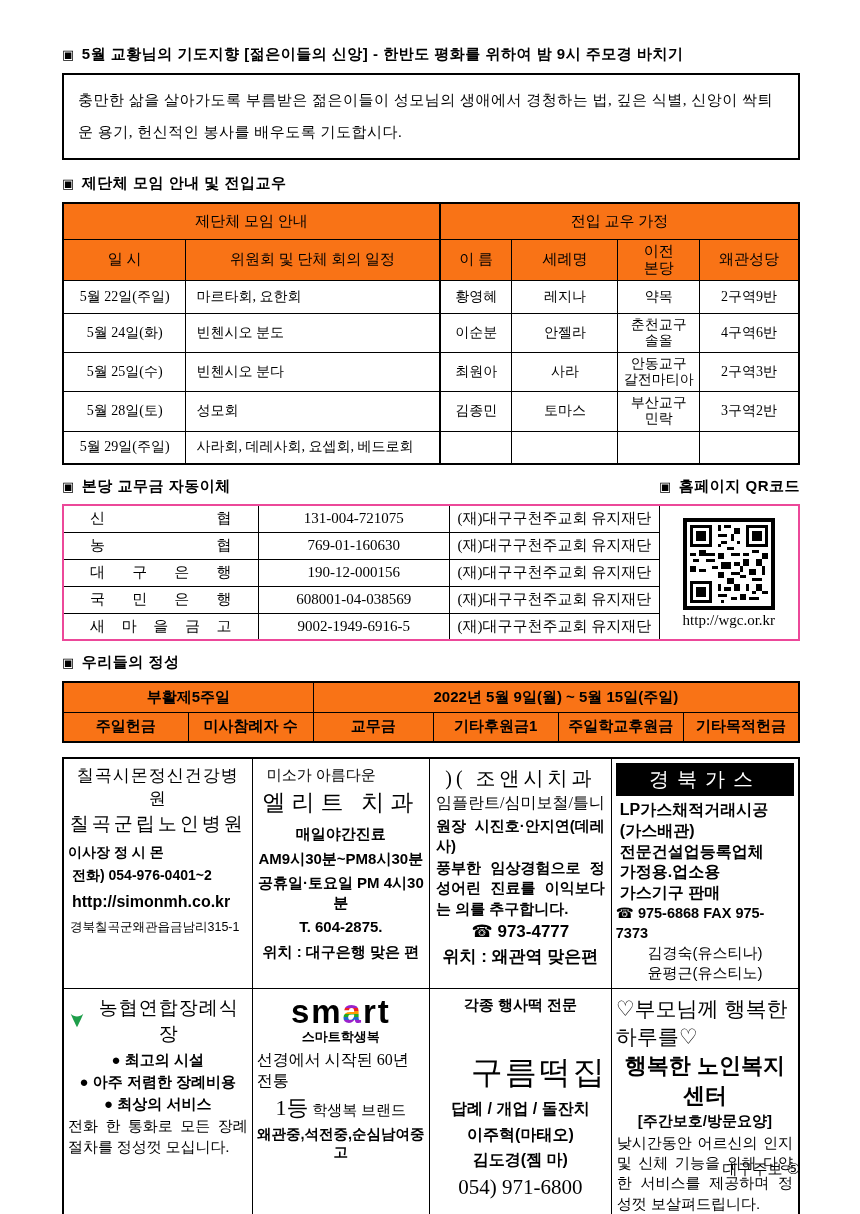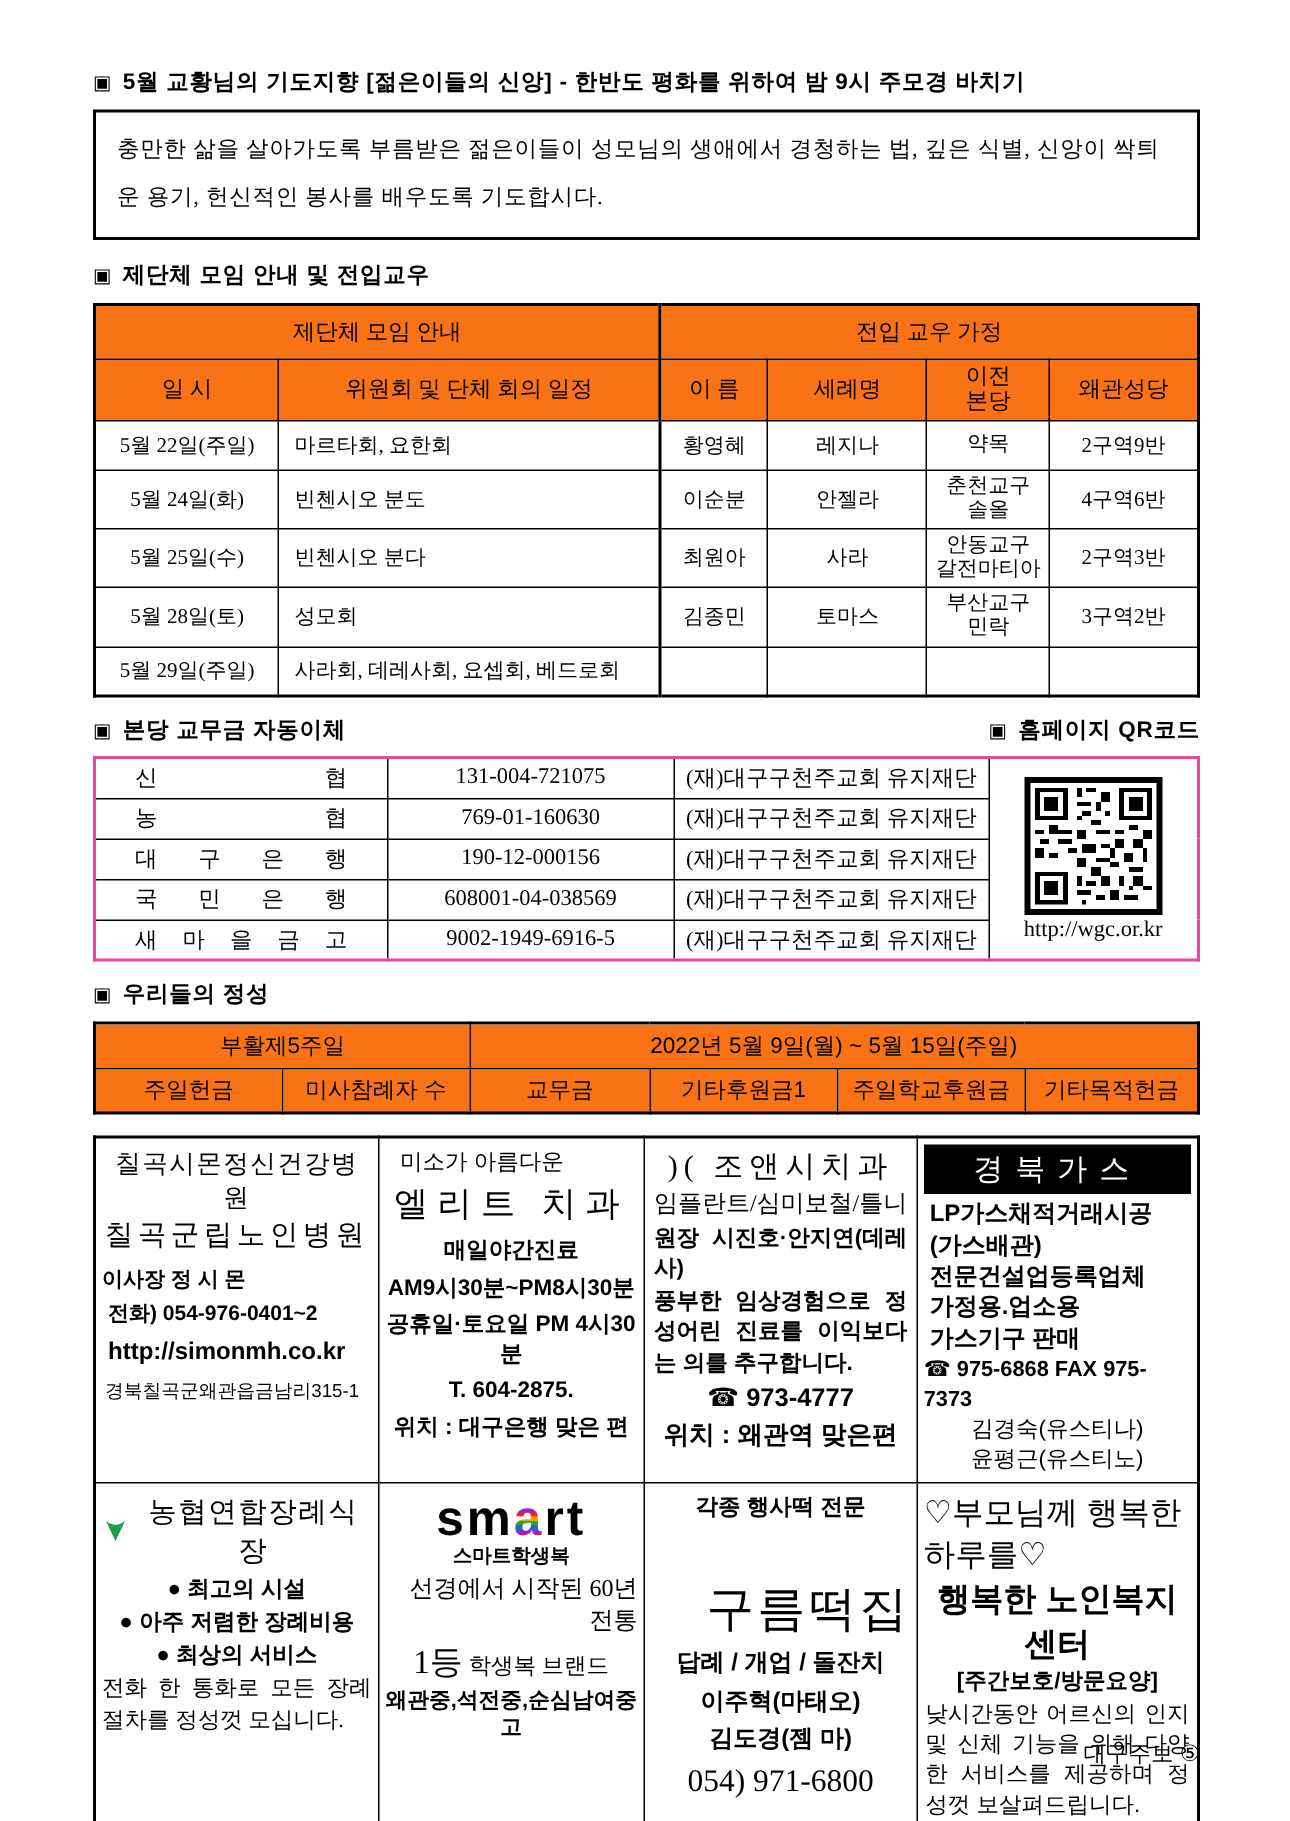--- a/index.html
+++ b/index.html
@@ -41,21 +41,21 @@
   .two-titles { display:flex; justify-content:space-between; align-items:center; margin-bottom:8px; }
 
   .bank-table { margin-bottom:12px; }
   .bank-table td { height:27px; font-size:15px; }
   .bank-name { text-align:justify; text-align-last:justify; padding:0 26px; }
   .qr-cell { vertical-align:middle; }
   .qr-frame { width:92px; height:92px; border:4px solid #000; margin:2px auto 2px; padding:3px; background:#fff; }
   .qr-url { font-size:15px; margin-top:2px; }
 
   .offer-table { margin-bottom:14px; }
-  .offer-table th { font-family:"Liberation Sans","DejaVu Sans",sans-serif; font-weight:normal; height:30px; font-size:15px; }
+  .offer-table th { font-family:"Liberation Sans","DejaVu Sans",sans-serif; font-weight:bold; height:30px; font-size:15px; }
   .offer-table td { height:30px; font-size:15px; }
 
   
   .ads { border:2px solid #000; border-collapse:collapse; margin-bottom:0; }
   .ads td { vertical-align:top; padding:6px 4px; height:172px; }
   .ads tr:last-child td { height:181px; }
   .ad-line { line-height:1.35; }
   .sans { font-family:"Liberation Sans","DejaVu Sans",sans-serif; }
   .b { font-weight:bold; }
 
@@ -88,21 +88,21 @@
   .fun-title { display:flex; align-items:center; gap:4px; font-size:19px; letter-spacing:1px; margin-bottom:3px; }
   .fun-bullet { font-size:15px; margin-bottom:2px; }
   .fun-desc { font-size:15px; text-align:justify; margin-bottom:2px; }
   .nh-icon svg { display:block; }
 
   
   .smart-logo { font-family:"Liberation Sans","DejaVu Sans",sans-serif; font-weight:bold; font-size:33px; line-height:1; text-align:center; letter-spacing:2px; }
   .smart-a { background:repeating-linear-gradient(180deg,#e22 0 3px,#f90 3px 6px,#2a2 6px 9px,#26c 9px 12px,#92c 12px 15px);
              -webkit-background-clip:text; background-clip:text; color:transparent; }
   .smart-sub { font-size:13px; text-align:center; font-weight:bold; margin-bottom:3px; }
-  .smart-line1 { font-size:16px; text-align:right; margin-bottom:1px; }
+  .smart-line1 { font-size:16px; text-align:left; margin-bottom:1px; }
   .smart-line2 { font-size:15px; text-align:center; margin-bottom:2px; }
   .smart-big { font-size:22px; }
   .smart-small { font-size:14.5px; text-align:center; line-height:1.3; }
 
   
   .cloud-tag { font-size:15px; text-align:center; }
   .cloud-name { font-size:32px; letter-spacing:2px; text-align:right; margin-bottom:4px;margin-top:36px; }
   .cloud-line { font-size:16px; text-align:center; margin-bottom:4px; }
   .cloud-phone { font-size:21px; text-align:center; line-height:1.15; }
 

